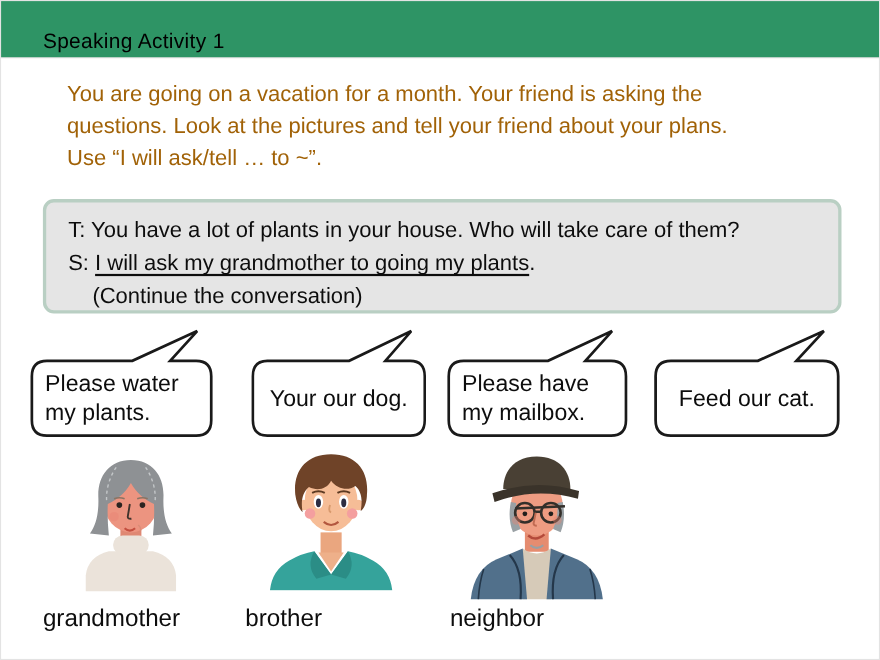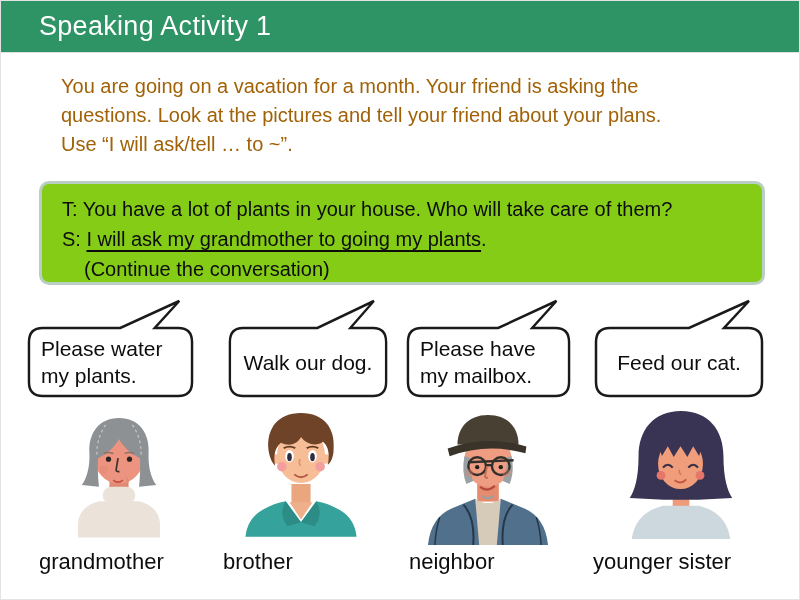--- a/index.html
+++ b/index.html
@@ -6,30 +6,30 @@
   .slide {
     position:relative; width:800px; height:600px; background:#ffffff;
     font-family:"Liberation Sans", sans-serif; color:#111;
     overflow:hidden; box-sizing:border-box; border:1px solid #e3e3e3;
   }
   .header {
     position:absolute; top:0; left:0; width:800px; height:51px;
     background:#2e9465; box-shadow:0 1px 0 rgba(0,0,0,0.12);
   }
   .header .title {
-    position:absolute; left:38px; top:0; line-height:51px;
-    font-size:27px; color:#ffffff; letter-spacing:0.3px;
+    position:absolute; left:38px; top:12px; line-height:51px;
+    font-size:19px; color:#000000; letter-spacing:0.3px;
   }
   .instructions {
     position:absolute; left:60px; top:71px; width:720px;
     font-size:20px; line-height:29px; white-space:pre-line; color:#a16207;
   }
   .example-box {
     position:absolute; left:38px; top:180px; width:726px; height:104px;
-    box-sizing:border-box; background:#84cc16;
+    box-sizing:border-box; background:#e5e5e5;
     border:3px solid #b9cfc3; border-radius:10px;
     padding:10px 20px; font-size:20px; line-height:30px; color:#0d0d0d;
   }
   .example-box .underlined {
     text-decoration:underline; text-decoration-thickness:1.5px; text-underline-offset:4px;
   }
   .example-box .continue { padding-left:22px; }
   .bubble { position:absolute; top:297px; height:100px; }
   .bubble svg { position:absolute; left:0; top:0; width:100%; height:100%; }
   .bubble .bubble-text {
@@ -77,21 +77,21 @@
     <svg viewBox="0 0 170 100" preserveAspectRatio="none">
       <path d="M 16 30 L 95 30 L 155 3 L 130 30 L 154 30 Q 168 30 168 44 L 168 84 Q 168 98 154 98 L 16 98 Q 2 98 2 84 L 2 44 Q 2 30 16 30 Z" fill="#ffffff" stroke="#1a1a1a" stroke-width="2.5"></path>
     </svg>
     <div class="bubble-text">Please water
 my plants.</div>
   </div>
   <div class="bubble bubble2 center">
     <svg viewBox="0 0 170 100" preserveAspectRatio="none">
       <path d="M 16 30 L 95 30 L 155 3 L 130 30 L 154 30 Q 168 30 168 44 L 168 84 Q 168 98 154 98 L 16 98 Q 2 98 2 84 L 2 44 Q 2 30 16 30 Z" fill="#ffffff" stroke="#1a1a1a" stroke-width="2.5"></path>
     </svg>
-    <div class="bubble-text">Walk our dog.</div>
+    <div class="bubble-text">Your our dog.</div>
   </div>
   <div class="bubble bubble3 left">
     <svg viewBox="0 0 170 100" preserveAspectRatio="none">
       <path d="M 16 30 L 95 30 L 155 3 L 130 30 L 154 30 Q 168 30 168 44 L 168 84 Q 168 98 154 98 L 16 98 Q 2 98 2 84 L 2 44 Q 2 30 16 30 Z" fill="#ffffff" stroke="#1a1a1a" stroke-width="2.5"></path>
     </svg>
     <div class="bubble-text">Please have
 my mailbox.</div>
   </div>
   <div class="bubble bubble4 center">
     <svg viewBox="0 0 170 100" preserveAspectRatio="none">
@@ -169,30 +169,14 @@
       <circle cx="78" cy="61" r="2.2" fill="#221f1c"></circle>
       <path d="M 64 60 L 62 70 Q 62 72 65 72" stroke="#c06b52" stroke-width="1.8" fill="none"></path>
       <path d="M 57 81 Q 64 87 72 80" stroke="#b44a3a" stroke-width="2.2" fill="none"></path>
       <path d="M 59 90 Q 65 95 71 90" stroke="#98a0a4" stroke-width="2" fill="none"></path>
       <circle cx="46" cy="67" r="4" fill="#e8836d" opacity="0.4"></circle>
       <circle cx="84" cy="67" r="4" fill="#e8836d" opacity="0.4"></circle>
     </svg>
     <div class="char-label">neighbor</div>
   </div>
 
-  <div class="character char4">
-    <svg class="portrait" width="122" height="132" viewBox="0 0 125 135">
-      <rect x="54" y="78" width="17" height="26" fill="#ef9a78"></rect>
-      <path d="M 12 135 Q 16 108 44 101 L 81 101 Q 109 108 113 135 Z" fill="#ccd8dd"></path>
-      <path d="M 62.5 4 C 34 4 19 24 19 50 C 19 72 15 86 10 93 L 45 95 L 80 95 L 115 93 C 110 86 106 72 106 50 C 106 24 91 4 62.5 4 Z" fill="#3a3454"></path>
-      <ellipse cx="62" cy="58" rx="23" ry="26" fill="#f09d7c"></ellipse>
-      <path d="M 62 12 C 42 12 32 27 33 46 L 39 38 L 43 50 L 49 40 L 55 51 L 62 40 L 69 51 L 75 40 L 81 50 L 85 38 L 91 46 C 92 27 82 12 62 12 Z" fill="#3a3454"></path>
-      <path d="M 44 62 Q 49 56 54 62" stroke="#3a3043" stroke-width="2.2" fill="none"></path>
-      <path d="M 70 62 Q 75 56 80 62" stroke="#3a3043" stroke-width="2.2" fill="none"></path>
-      <circle cx="42" cy="70" r="4.5" fill="#e4766a"></circle>
-      <circle cx="82" cy="70" r="4.5" fill="#e4766a"></circle>
-      <path d="M 61 64 Q 60 68 63 69" stroke="#d07a5a" stroke-width="1.5" fill="none"></path>
-      <path d="M 56 75 Q 62 80 68 74" stroke="#c2573e" stroke-width="2" fill="none"></path>
-    </svg>
-    <div class="char-label">younger sister</div>
-  </div>
 
 </div>
 
 </body></html>

